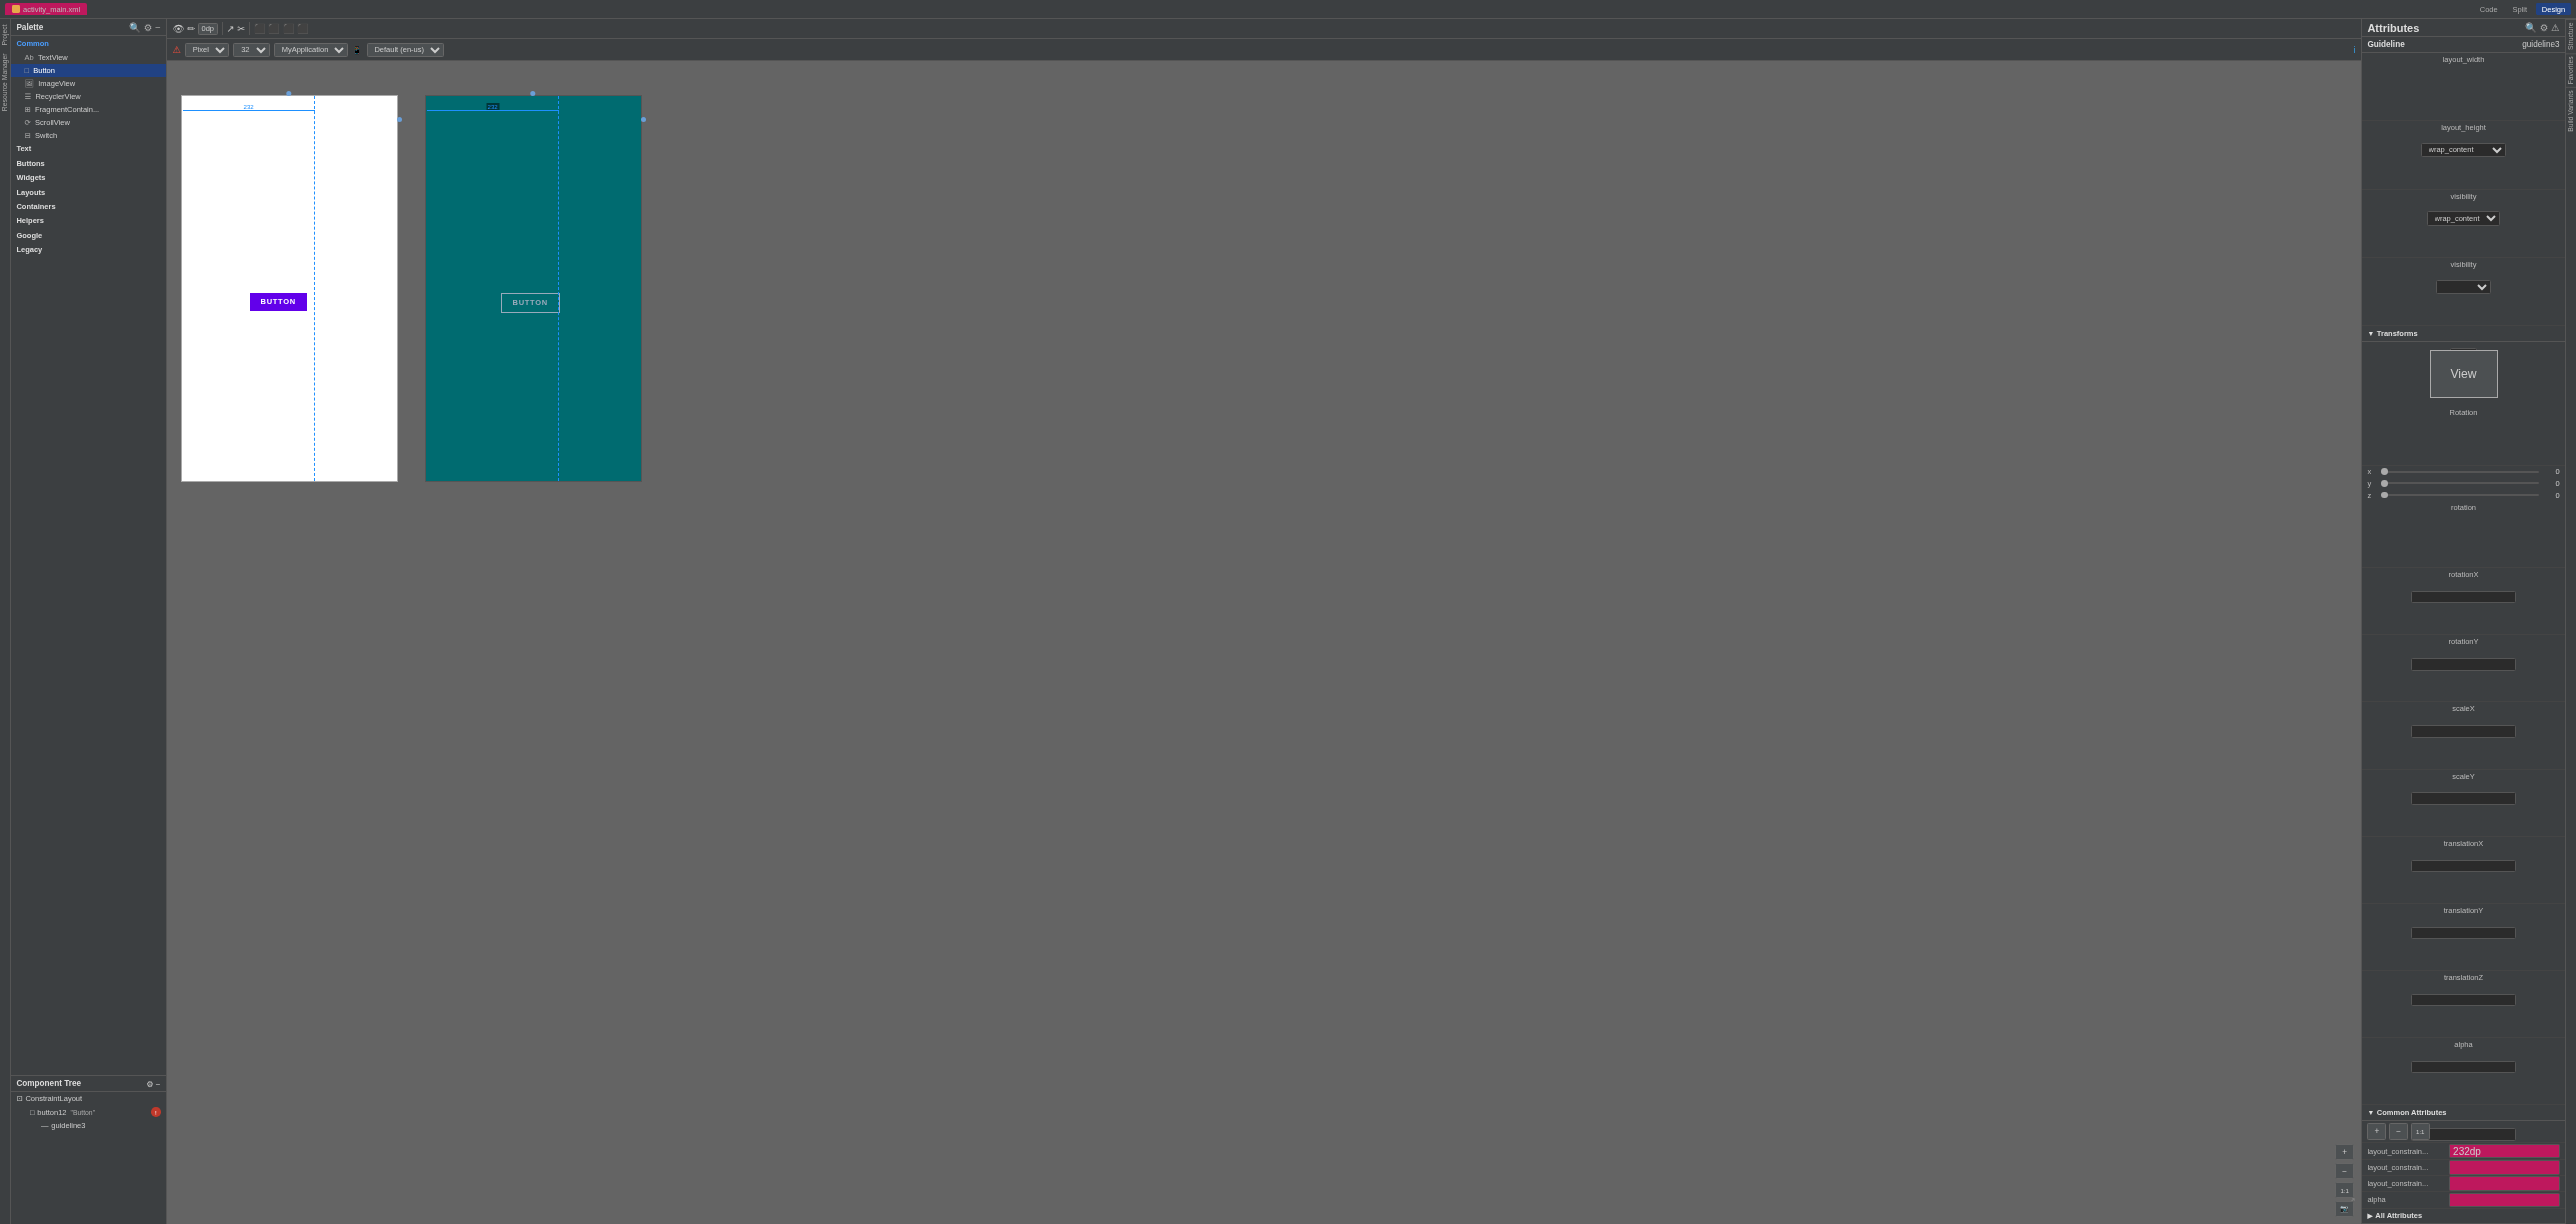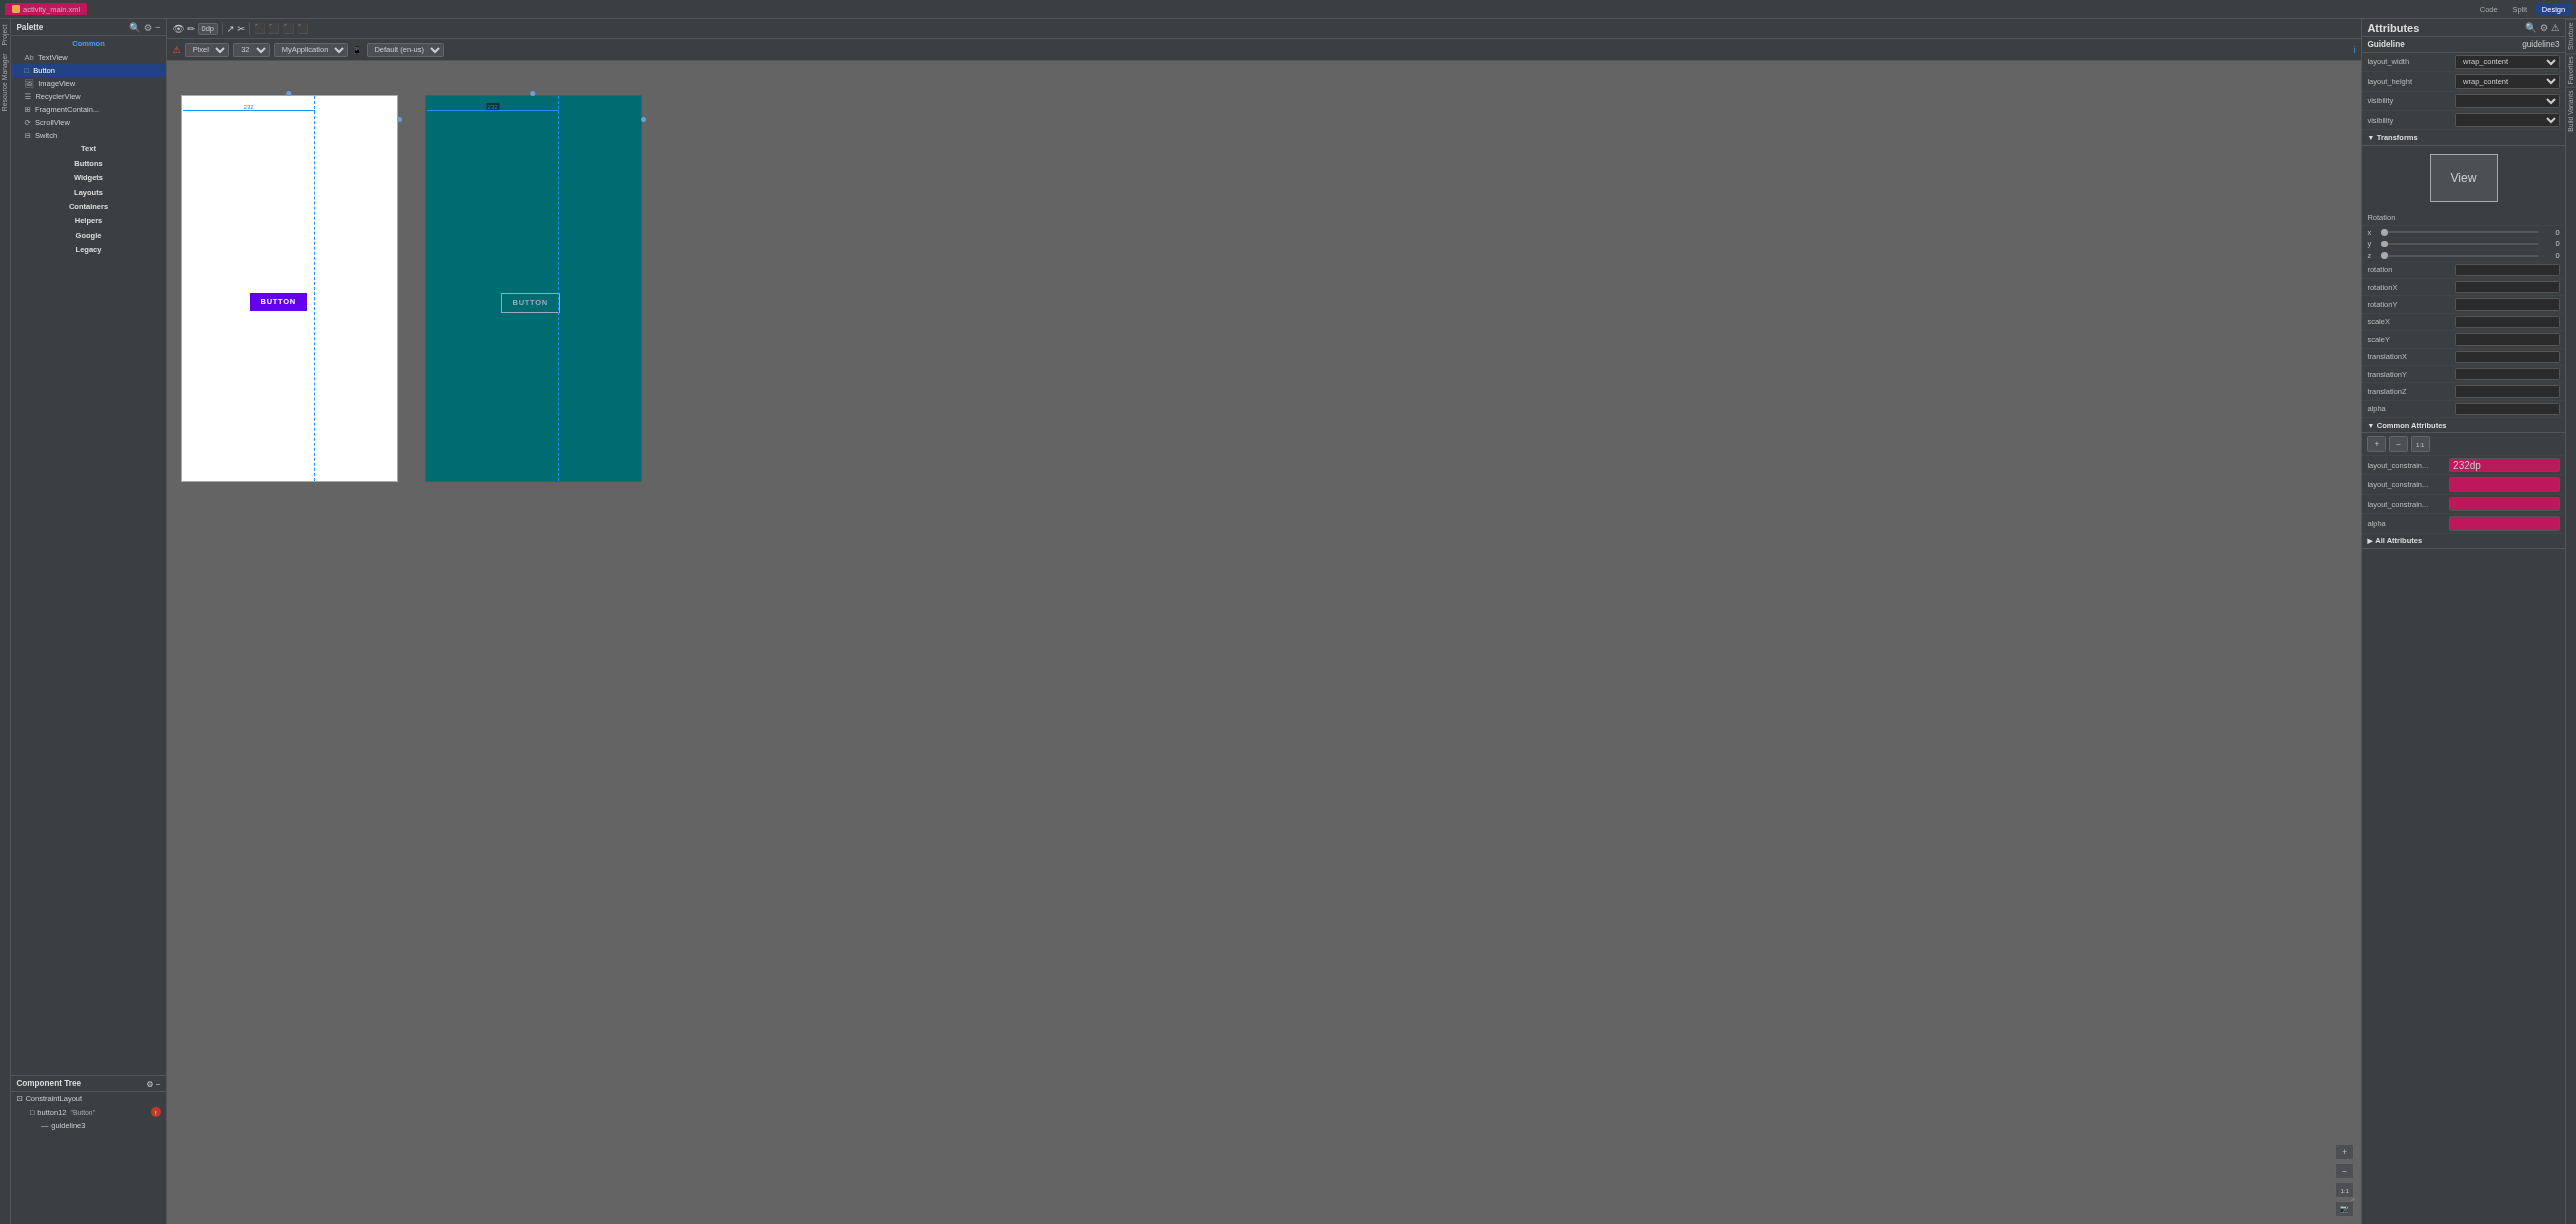--- a/index.html
+++ b/index.html
@@ -11,21 +11,21 @@
     #top-bar .tab .icon { width: 8.2px; height: 8.2px; background: #e8a84a; border-radius: 1.4px; display: inline-block; }
 
     
     #main { display: flex; flex: 1; overflow: hidden; }
 
     
     #resource-sidebar { width: 11px; background: #3c3f41; border-right: 0.7px solid #555; display: flex; flex-direction: column; align-items: center; padding: 2.7px 0; gap: 2.7px; flex-shrink: 0; }
     #resource-sidebar .side-label { writing-mode: vertical-rl; transform: rotate(180deg); font-size: 6.8px; color: #aaa; padding: 2.7px 1.4px; cursor: pointer; }
 
     
-    #palette-panel { width: 156px; background: #3c3f41; border-right: 0.7px solid #555; display: flex; flex-direction: column; flex-shrink: 0; text-align: center; }
+    #palette-panel { width: 156px; background: #3c3f41; border-right: 0.7px solid #555; display: flex; flex-direction: column; flex-shrink: 0; }
     #palette-header { padding: 2.7px 5.4px; display: flex; align-items: center; justify-content: space-between; border-bottom: 0.7px solid #555; }
     #palette-header .title { font-weight: bold; font-size: 8.2px; color: #ddd; }
     #palette-header .icons { display: flex; gap: 2.7px; }
     #palette-header .icons span { font-size: 9.5px; color: #aaa; cursor: pointer; }
 
     #palette-categories { display: flex; flex-direction: column; overflow-y: auto; flex: 1; }
     .cat-header { padding: 2.7px 5.4px; font-weight: bold; font-size: 7.5px; color: #ddd; cursor: pointer; background: #3c3f41; }
     .cat-header.active { color: #4a9eff; }
     .palette-item { padding: 2px 5.4px 2px 13.6px; display: flex; align-items: center; gap: 4.1px; cursor: pointer; font-size: 7.5px; color: #ccc; }
     .palette-item.selected { background: #214283; color: #fff; }
@@ -54,21 +54,21 @@
     
     .anchor-pin { position: absolute; width: 5.4px; height: 5.4px; background: #6a9fd8; border-radius: 50%; z-index: 20; }
 
     
     #right-panel { width: 204px; background: #3c3f41; border-left: 0.7px solid #555; display: flex; flex-direction: column; overflow-y: auto; flex-shrink: 0; }
     #right-panel-header { padding: 2.7px 5.4px; border-bottom: 0.7px solid #555; display: flex; justify-content: space-between; align-items: center; }
     #right-panel-header .title { font-weight: bold; font-size: 11px; color: #ddd; }
     #right-panel-header .icons { display: flex; gap: 2.7px; }
     #right-panel-header .icons span { font-size: 9.5px; color: #aaa; cursor: pointer; }
 
-    .attr-row { display: flex; align-items: center; padding: 2px 5.4px; border-bottom: 0.7px solid #444; min-height: 16.3px; }
+    .attr-row { display: flex; align-items: center; padding: 2px 5.4px; border-bottom: 0.7px solid #444; min-height: 16.3px; flex-direction: column; }
     .attr-label { flex: 0 0 88px; font-size: 7.5px; color: #bbb; }
     .attr-value { flex: 1; }
     .attr-value input, .attr-value select { width: 100%; background: #2b2b2b; border: 0.7px solid #555; color: #ccc; padding: 0.7px 2.7px; font-size: 7.5px; border-radius: 1.4px; }
     .section-header { padding: 2.7px 5.4px; font-weight: bold; font-size: 7.5px; color: #ddd; background: #3c3f41; border-bottom: 0.7px solid #555; display: flex; align-items: center; gap: 2.7px; cursor: pointer; }
     .section-header .arrow { font-size: 6.8px; }
 
     .transforms-preview { display: flex; justify-content: center; padding: 8.2px; }
     .view-preview-box { width: 68px; height: 48px; border: 1.4px solid #aaa; display: flex; align-items: center; justify-content: center; font-size: 12.2px; color: #ccc; background: #4c5052; }
 
     .rotation-row { display: flex; align-items: center; padding: 1.4px 5.4px; }

